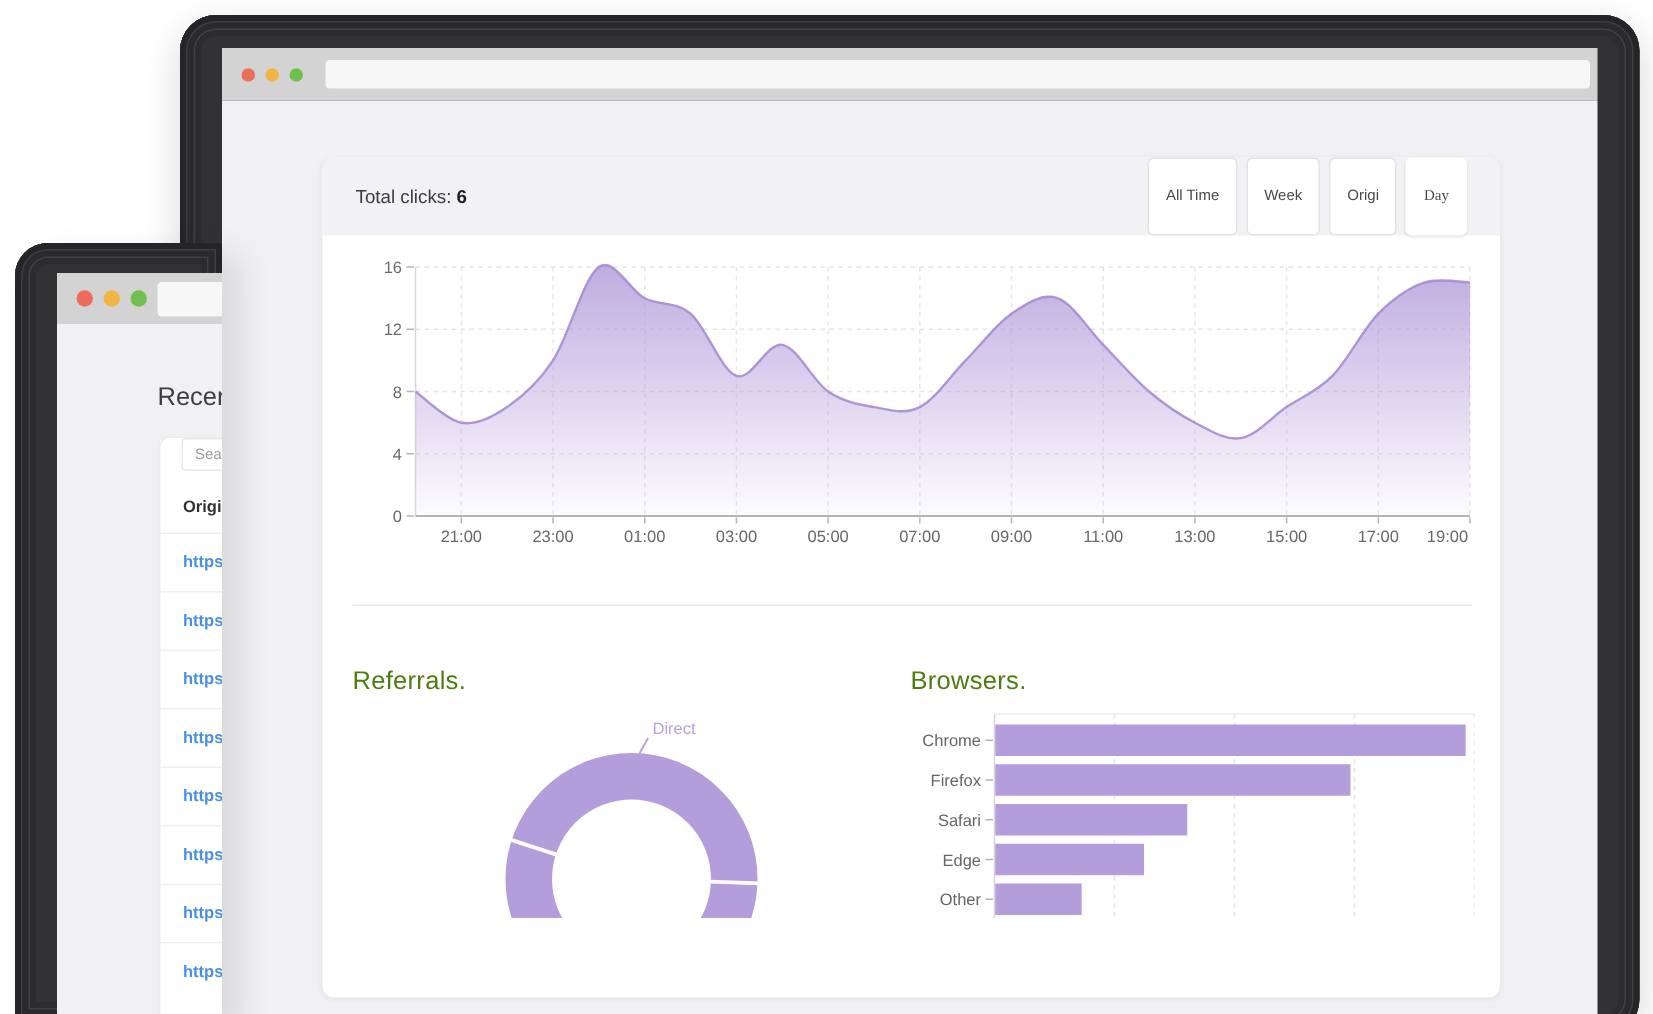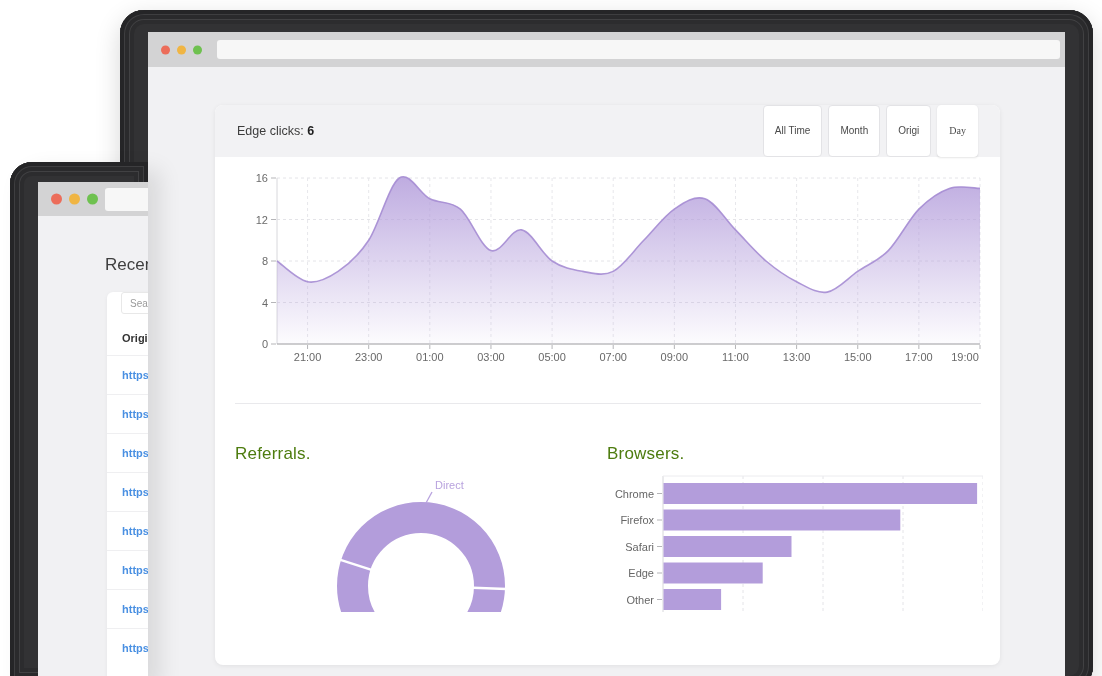--- a/index.html
+++ b/index.html
@@ -96,24 +96,24 @@
     <div class="lights">
       <span class="light" style="background:#ec6d5a"></span>
       <span class="light" style="background:#f0b543"></span>
       <span class="light" style="background:#6ec14f"></span>
     </div>
     <div class="url-bar"></div>
   </div>
   <div class="win-inner">
     <div class="card">
       <div class="card-header">
-        <div class="total"><span>Edge clicks: </span><b>6</b></div>
+        <div class="total"><span>Total clicks: </span><b>6</b></div>
         <div class="ranges">
           <button class="range-btn">All Time</button>
-          <button class="range-btn">Month</button>
+          <button class="range-btn">Week</button>
           <button class="range-btn">Origi</button>
           <button class="range-btn active">Day</button>
         </div>
       </div>
       <div class="card-body">
         <svg id="area-chart" width="760" height="192" viewBox="0 0 760 192">
             <defs>
               <linearGradient id="agrad" x1="0" y1="0" x2="0" y2="1">
                 <stop offset="0%" stop-color="#b39ddb" stop-opacity="0.85"></stop>
                 <stop offset="100%" stop-color="#b39ddb" stop-opacity="0.03"></stop>

